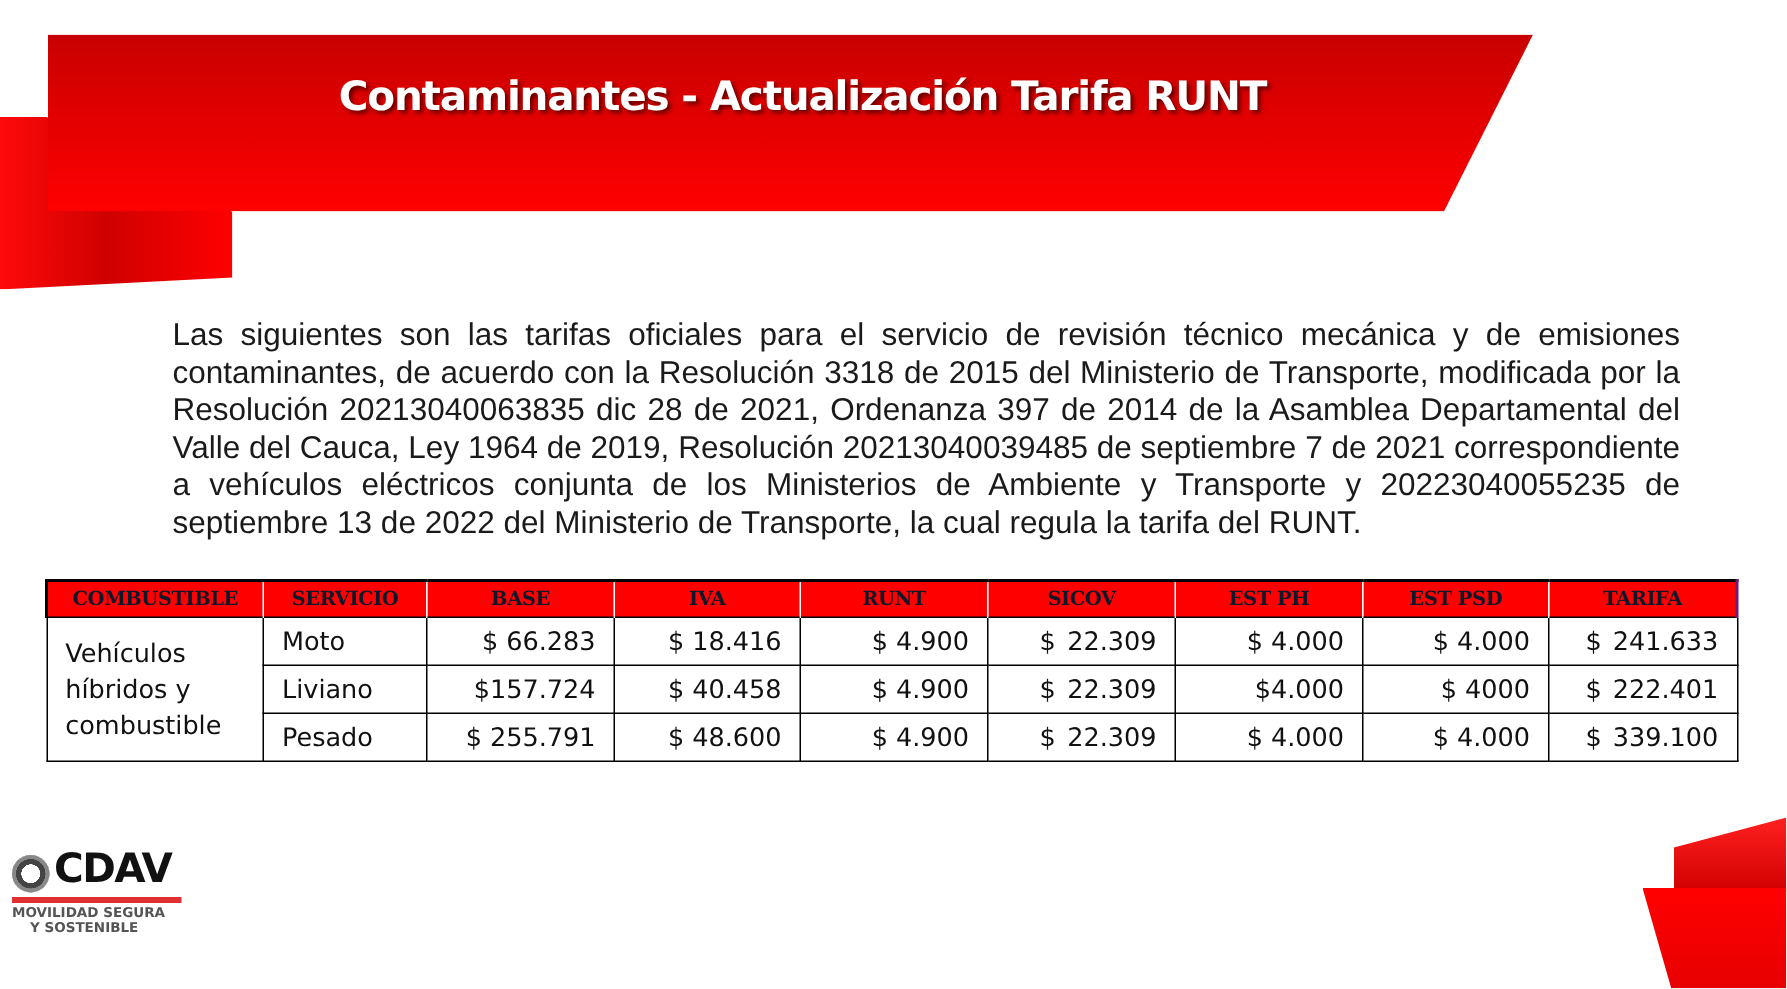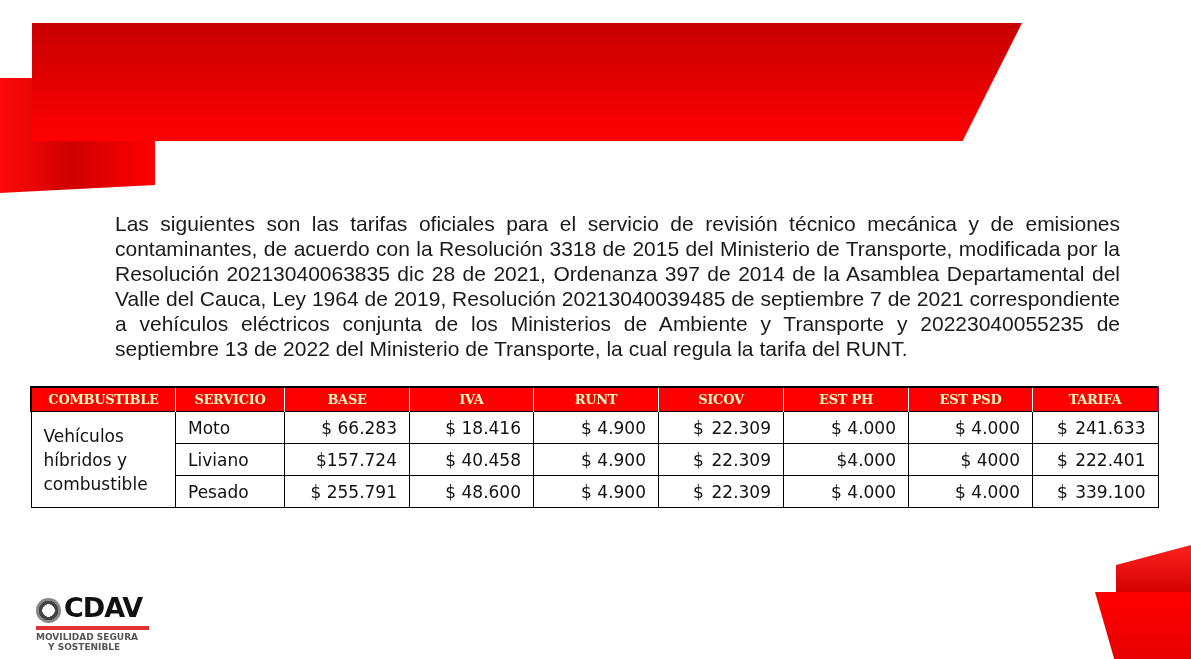--- a/index.html
+++ b/index.html
@@ -2,46 +2,47 @@
 <html><head>
 <meta charset="utf-8">
 <style>
   html, body { margin:0; padding:0; }
   body { width:1191px; height:659px; background:#ffffff; position:relative; overflow:hidden; font-family:"Liberation Sans", sans-serif; }
   .ribbon-left-back { position:absolute; left:0; top:78px; width:155px; height:115px; background:linear-gradient(90deg,#ff0a0a 0%, #d00000 45%, #f00 100%); clip-path:polygon(0 0, 20% 0, 100% 55%, 100% 93%, 0 100%); }
   .banner { position:absolute; left:32px; top:23px; width:990px; height:118px; background:linear-gradient(180deg,#c80000 0%, #ff0000 100%); clip-path:polygon(0 0, 100% 0, 94% 100%, 0 100%); }
   .title { position:absolute; left:60px; top:48px; width:950px; text-align:center; color:#fff; font-family:"DejaVu Sans", sans-serif; font-weight:bold; font-size:27px; line-height:34px; letter-spacing:-0.8px; text-shadow:2px 2px 3px rgba(0,0,0,0.55); }
   .intro { position:absolute; left:115px; top:211px; width:1005px; font-size:21px; line-height:25px; color:#1a1a1a; text-align:justify; }
   table.tarifas { position:absolute; left:30px; top:386px; border-collapse:collapse; font-family:"DejaVu Sans", sans-serif; }
-  table.tarifas th { background:#ff0000; color:#fef9c3; font-family:"DejaVu Serif", serif; font-weight:bold; font-size:13px; height:23px; padding:0; border-left:1px solid #fff; border-right:1px solid #fff; border-top:2px solid #000; text-align:center; letter-spacing:-0.3px; }
+  table.tarifas th { background:#ff0000; color:#0f172a; font-family:"DejaVu Serif", serif; font-weight:bold; font-size:13px; height:23px; padding:0; border-left:1px solid #fff; border-right:1px solid #fff; border-top:2px solid #000; text-align:center; letter-spacing:-0.3px; }
   table.tarifas th:first-child { border-left:2px solid #000; }
   table.tarifas th:last-child { border-right:2px solid #701a75; }
   table.tarifas td { border:1.5px solid #000; font-size:17px; height:31px; padding:0 12px; color:#111; white-space:nowrap; }
   td.num { text-align:right; }
   td.left { text-align:left; padding-left:14px; }
   td.dollar-split { padding:0 6px; }
   td.dollar-split .d { float:left; margin-left:22px; }
   td.dollar-split .d.t { margin-left:12px; }
   td.combustible { vertical-align:middle; padding-left:16px; font-size:17px; line-height:24px; }
   .ribbon-br1 { position:absolute; left:1116px; top:545px; width:75px; height:50px; background:linear-gradient(180deg,#ff2020 0%, #d00000 100%); clip-path:polygon(0 40%, 100% 0, 100% 100%, 0 100%); }
   .ribbon-br2 { position:absolute; left:1095px; top:592px; width:96px; height:67px; background:linear-gradient(180deg,#ff0000 0%, #e80000 100%); clip-path:polygon(0 0, 100% 0, 100% 100%, 20% 100%); }
-  .logo { position:absolute; left:6px; top:596px; width:115px; height:60px;margin-left:28px; }
+  .logo { position:absolute; left:6px; top:568px; width:115px; height:60px; }
   .logo-emblem { position:absolute; left:2px; top:2px; width:25px; height:25px; border-radius:50%; background:radial-gradient(circle,#fff 0 35%, #444 36% 55%, #888 56% 70%, #333 71%); }
   .logo-text { position:absolute; left:30px; top:-4px; font-family:"DejaVu Sans", sans-serif; font-weight:bold; font-size:27px; color:#111; letter-spacing:-1px; }
   .logo-line { position:absolute; left:2px; top:30px; width:113px; height:4px; background:#e03030; }
   .logo-sub1, .logo-sub2 { position:absolute; font-family:"DejaVu Sans", sans-serif; font-weight:bold; font-size:9px; color:#555; white-space:nowrap; }
   .logo-sub1 { left:2px; top:36px; }
   .logo-sub2 { left:14px; top:46px; }
 </style>
 </head>
 <body>
 
 <div class="ribbon-left-back"></div>
 <div class="banner"></div>
 <div class="title">
+  <div>Contaminantes - Actualización Tarifa RUNT</div>
 </div>
 
 <div class="intro">Las siguientes son las tarifas oficiales para el servicio de revisión técnico mecánica y de emisiones contaminantes, de acuerdo con la Resolución 3318 de 2015 del Ministerio de Transporte, modificada por la Resolución 20213040063835 dic 28 de 2021, Ordenanza 397 de 2014 de la Asamblea Departamental del Valle del Cauca, Ley 1964 de 2019, Resolución 20213040039485 de septiembre 7 de 2021 correspondiente a vehículos eléctricos conjunta de los Ministerios de Ambiente y Transporte y 20223040055235 de septiembre 13 de 2022 del Ministerio de Transporte, la cual regula la tarifa del RUNT.</div>
 
 <table class="tarifas">
   <thead>
     <tr>
       <th style="width:143px">COMBUSTIBLE</th>
       <th style="width:108px">SERVICIO</th>
       <th style="width:124px">BASE</th>

